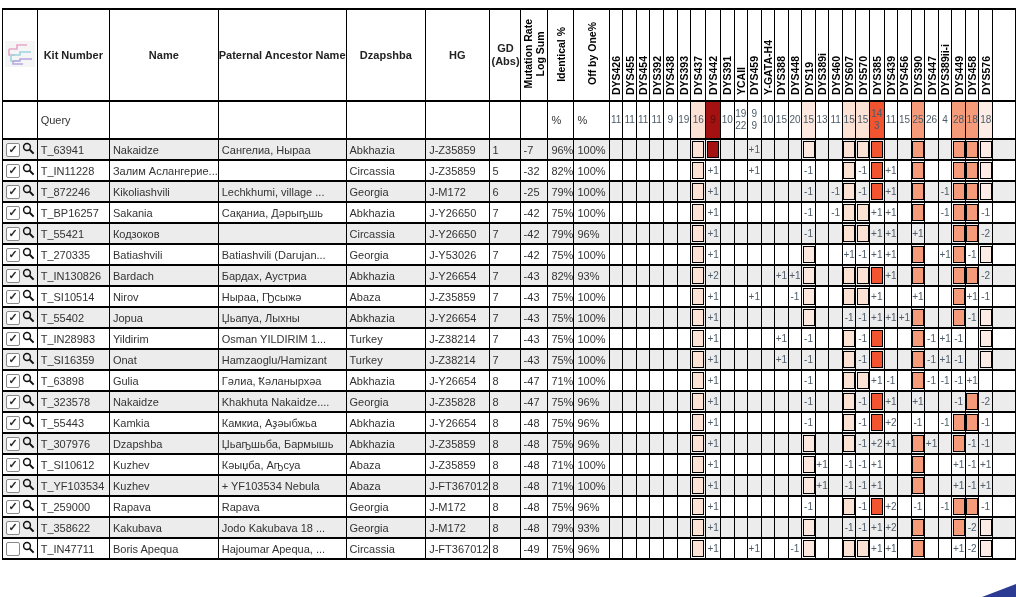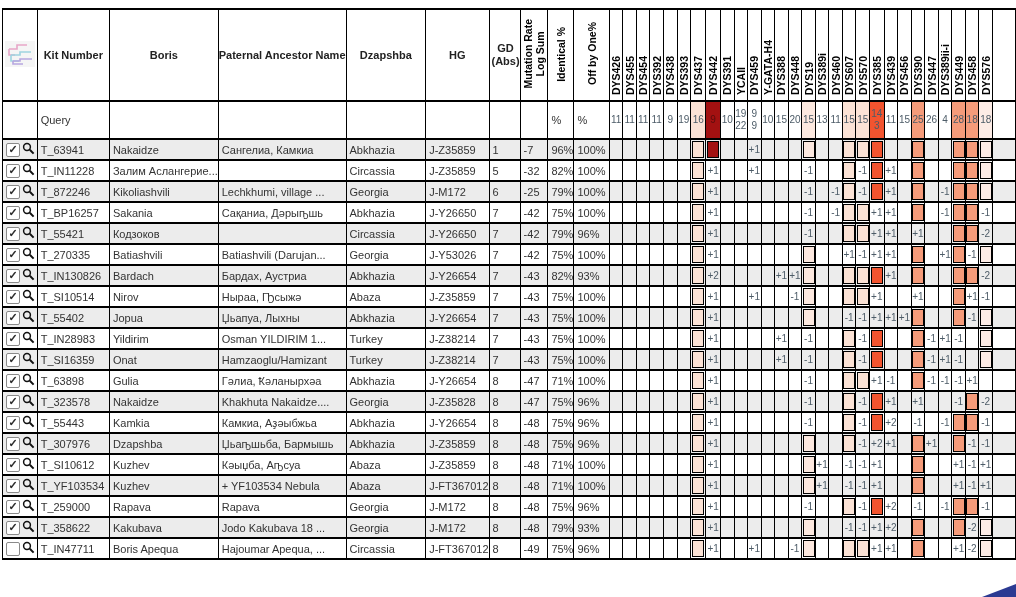--- a/index.html
+++ b/index.html
@@ -78,21 +78,21 @@
       </colgroup>
     <thead>
         <tr class="hdr">
           <th><svg width="30" height="26" viewBox="0 0 30 26">
               <rect x="0" y="0" width="30" height="26" fill="#f5f5f5"></rect>
               <path d="M4 8 h8 v-4 h10 M4 8 v6 h6" fill="none" stroke="#e7a6c8" stroke-width="1.6"></path>
               <path d="M6 14 h9 v-3 h11 M6 14 v6 h8" fill="none" stroke="#9fd4e0" stroke-width="1.6"></path>
               <path d="M8 20 h7 v-2 h12 M8 20 v3 h10" fill="none" stroke="#b7a6e0" stroke-width="1.6"></path>
             </svg></th>
           <th>Kit Number</th>
-          <th>Boris</th>
+          <th>Name</th>
           <th>Paternal Ancestor Name</th>
           <th>Dzapshba</th>
           <th>HG</th>
           <th class="gd">GD
 (Abs)</th>
           <th class="rot"><div class="vert">Mutation Rate
 Log Sum</div></th>
           <th class="rot"><div class="vert">Identical %</div></th>
           <th class="rot"><div class="vert">Off by One%</div></th>
           <th class="mh"><div class="vert">DYS426</div></th>
@@ -176,21 +176,21 @@
             <div class="cbwrap">
               <div class="cb">✓</div>
               <span><svg width="13" height="13" viewBox="0 0 13 13">
                   <circle cx="5" cy="5" r="3.4" fill="none" stroke="#111" stroke-width="1.5"></circle>
                   <line x1="7.8" y1="7.8" x2="11.6" y2="11.6" stroke="#111" stroke-width="2"></line>
                 </svg></span>
             </div>
           </td>
           <td class="idc">T_63941</td>
           <td class="idc">Nakaidze</td>
-          <td class="idc">Сангелиа, Камкиа</td>
+          <td class="idc">Сангелиа, Ныраа</td>
           <td class="idc">Abkhazia</td>
           <td class="idc">J-Z35859</td>
           <td class="idc">1</td>
           <td class="idc">-7</td>
           <td class="idc">96%</td>
           <td class="idc">100%</td>
           <td class="m"></td>
           <td class="m"></td>
           <td class="m"></td>
           <td class="m"></td>

